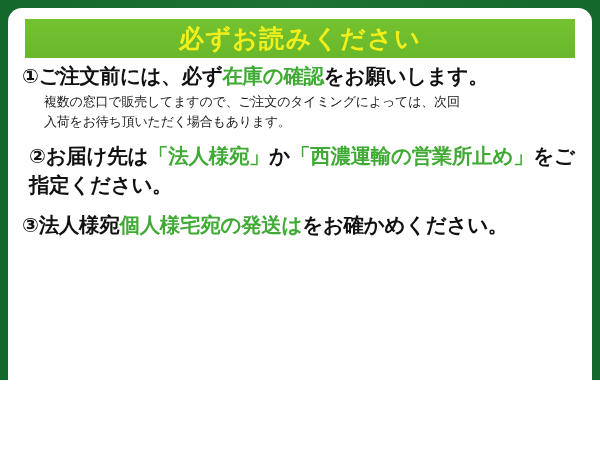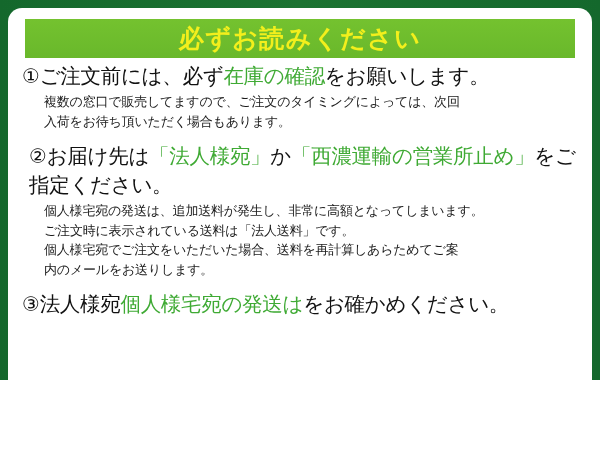--- a/index.html
+++ b/index.html
@@ -61,21 +61,21 @@
     top: 54px;
     width: 584px;
     padding: 0 12px 0 14px;
     box-sizing: border-box;
   }
   .item {
     margin-bottom: 2px;
   }
   .item-head {
     font-size: 20.5px;
-    font-weight: normal;
+    font-weight: bold;
     color: #111111;
     line-height: 1.42;
     letter-spacing: -0.3px;
     white-space: nowrap;
   }
   .item-head.wrap {
     white-space: normal;
     margin-left: 7px;
   }
   .item-head .num {
@@ -136,26 +136,20 @@
         <div class="item-body">
           <div>複数の窓口で販売してますので、ご注文のタイミングによっては、次回</div>
           <div>入荷をお待ち頂いただく場合もあります。</div>
         </div>
       </div>
 
       <div class="spacer-1"></div>
 
       <div class="item">
         <div class="item-head wrap"><span class="num">②</span><span>お届け先は</span><span class="hl">「法人様宛」</span><span>か</span><span class="hl">「西濃運輸の営業所止め」</span><span>をご指定ください。</span></div>
-        <div class="item-body">
-          <div>個人様宅宛の発送は、追加送料が発生し、非常に高額となってしまいます。</div>
-          <div>ご注文時に表示されている送料は「法人送料」です。</div>
-          <div>個人様宅宛でご注文をいただいた場合、送料を再計算しあらためてご案</div>
-          <div>内のメールをお送りします。</div>
-        </div>
       </div>
 
       <div class="spacer-2"></div>
 
       <div class="item">
         <div class="item-head"><span class="num">③</span><span>法人様宛</span><span class="hl">個人様宅宛の発送は</span><span>をお確かめください。</span></div>
       </div>
 
     </div>
   </div>

